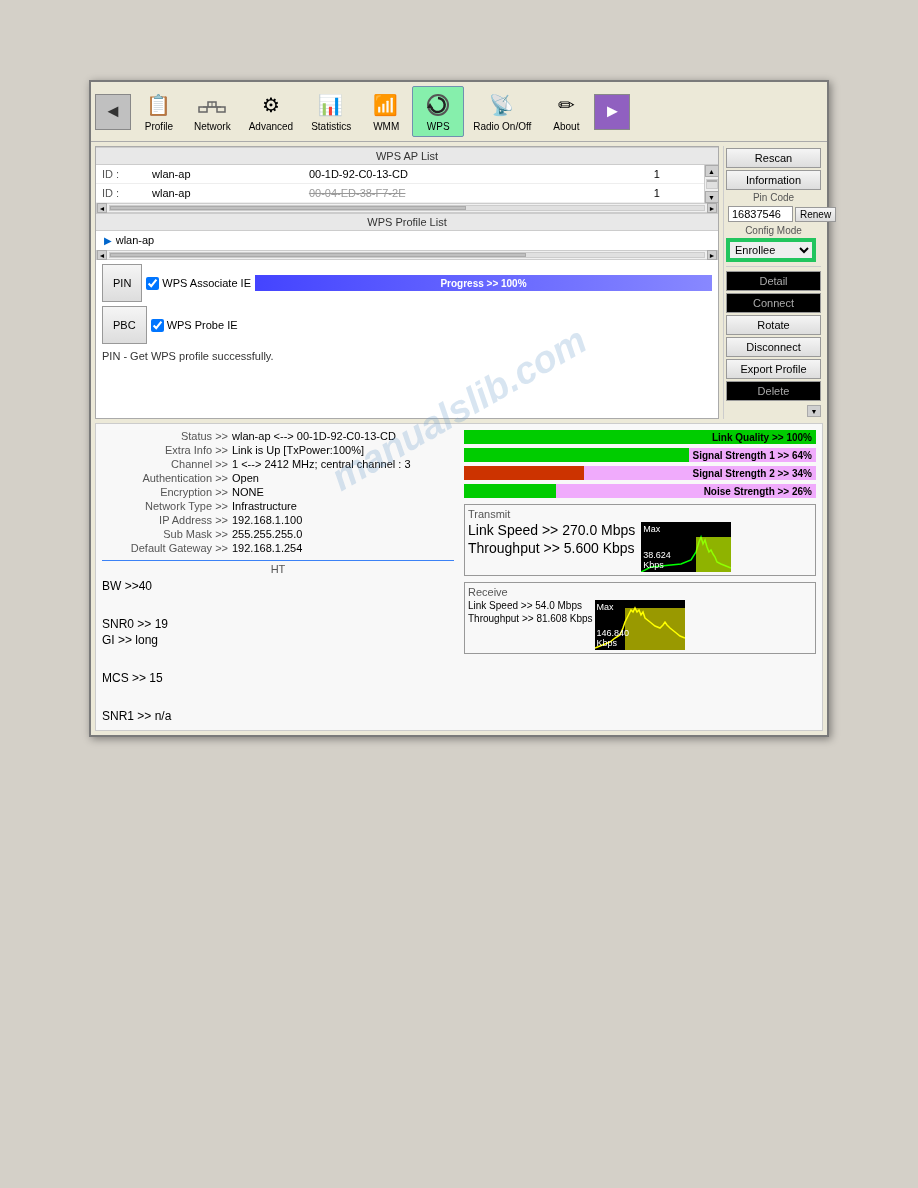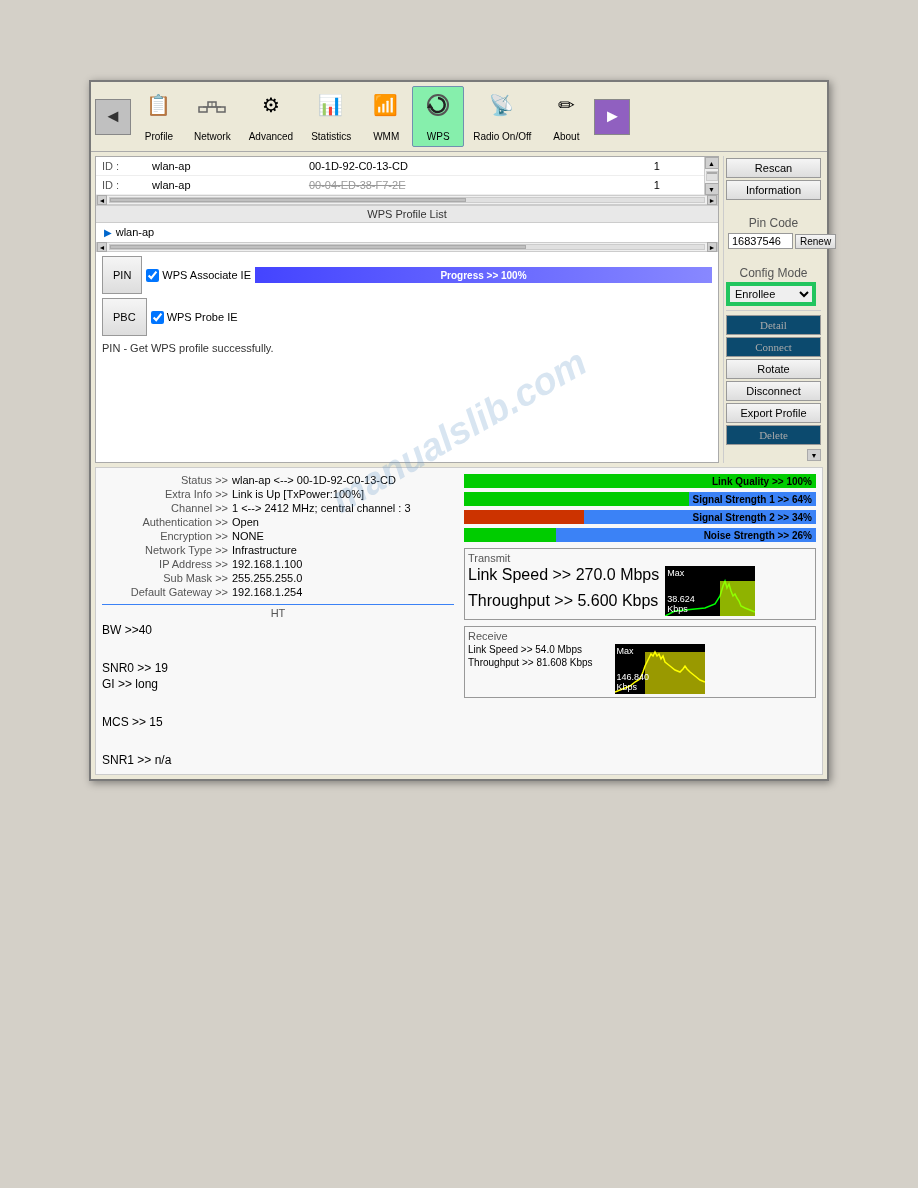--- a/index.html
+++ b/index.html
@@ -43,21 +43,21 @@
       width: 32px;
       height: 28px;
       display: flex;
       align-items: center;
       justify-content: center;
       font-size: 20px;
     }
     .toolbar-btn .label {
       font-size: 10px;
       color: #000;
-      margin-top: 12px;
+      margin-top: 2px;
       white-space: nowrap;
     }
     .nav-arrow {
       width: 36px;
       height: 36px;
       background: #c0c0c0;
       border: 1px solid #888;
       display: flex;
       align-items: center;
       justify-content: center;
@@ -153,26 +153,26 @@
     }
     .right-btn {
       background: linear-gradient(to bottom, #f5f5f5, #ddd);
       border: 1px solid #999;
       padding: 3px 4px;
       font-size: 11px;
       cursor: pointer;
       text-align: center;
       width: 100%;
     }
-    .right-btn.disabled { color: #aaa; cursor: default; background: #0c4a6e; font-family: Liberation Serif, serif; }
+    .right-btn.disabled { color: #aaa; cursor: default; background: #000000; }
     .right-label {
-      font-size: 12px;
+      font-size: 10px;
       color: #555;
       text-align: center;
-      margin-top: 14px;
+      margin-top: 0;
     }
     .pin-input {
       width: 65px;
       font-size: 11px;
       border: 1px solid #999;
       padding: 1px 3px;
     }
     .pin-row {
       display: flex;
       align-items: center;
@@ -234,21 +234,21 @@
       flex-direction: column;
       gap: 4px;
     }
     .signal-row {
       display: flex;
       flex-direction: column;
       gap: 1px;
     }
     .signal-bar-container {
       height: 14px;
-      background: #3b82f6;
+      background: #f0abfc;
       width: 100%;
       position: relative;
       display: flex;
       align-items: center;
     }
     .signal-bar-fill {
       height: 100%;
       display: flex;
       align-items: center;
       padding-right: 4px;
@@ -429,20 +429,21 @@
         <div class="label">About</div>
       </div>
 
       <div class="nav-arrow right">►</div>
     </div>
 
     <div style="display:flex; margin:4px; gap:4px;">
 
       <div style="flex:1; display:flex; flex-direction:column; border:1px solid #aaa; background:#fff;">
 
+        <div class="section-header">WPS AP List</div>
         <div style="position:relative; display:flex;">
           <div style="flex:1; overflow:hidden;">
             <table class="ap-table">
               <tbody>
                 <tr>
                   <td class="id-label" style="width:50px;">ID :</td>
                   <td>wlan-ap</td>
                   <td>00-1D-92-C0-13-CD</td>
                   <td>1</td>
                 </tr>
@@ -615,39 +616,39 @@
                 <span class="signal-bar-label">Noise Strength &gt;&gt; 26%</span>
               </div>
             </div>
           </div>
 
           <div class="charts-section">
 
             <div style="border:1px solid #999; padding:3px;">
               <div style="font-size:11px; color:#555; margin-bottom:2px;">Transmit</div>
               <div style="display:flex; align-items:flex-start; gap:6px;">
-                <div style="display:flex; flex-direction:column; gap:8px; font-size:16px;justify-content:center;">
+                <div style="display:flex; flex-direction:column; gap:2px; font-size:14px;justify-content:center;">
                   <span>Link Speed &gt;&gt;  270.0 Mbps</span>
                   <span>Throughput &gt;&gt;  5.600 Kbps</span>
                 </div>
                 <div style="position:relative; width:90px; height:50px; background:#000; flex-shrink:0;">
                   <span style="position:absolute; top:2px; left:2px; color:#fff; font-size:9px;">Max</span>
                   <svg width="90" height="50" style="position:absolute; top:0; left:0;">
                     <polyline points="0,50 10,45 20,44 30,43 40,42 50,38 55,30 58,20 60,15 62,22 64,18 66,25 68,30 70,28 72,32 74,35 76,40 80,42 85,44 90,46" fill="none" stroke="#00ff00" stroke-width="1.5"></polyline>
                     <polyline points="55,50 55,15 90,15 90,50" fill="#ccff00" fill-opacity="0.7" stroke="none"></polyline>
                   </svg>
                   <span style="position:absolute; bottom:2px; left:2px; color:#fff; font-size:9px; white-space:pre;">38.624
 Kbps</span>
                 </div>
               </div>
             </div>
 
             <div style="border:1px solid #999; padding:3px;">
               <div style="font-size:11px; color:#555; margin-bottom:2px;">Receive</div>
-              <div style="display:flex; align-items:flex-start; gap:22px;">
+              <div style="display:flex; align-items:flex-start; gap:2px;">
                 <div style="display:flex; flex-direction:column; gap:2px; font-size:10px;">
                   <span>Link Speed &gt;&gt;  54.0 Mbps</span>
                   <span>Throughput &gt;&gt;  81.608 Kbps</span>
                 </div>
                 <div style="position:relative; width:90px; height:50px; background:#000; flex-shrink:0;">
                   <span style="position:absolute; top:2px; left:2px; color:#fff; font-size:9px;">Max</span>
                   <svg width="90" height="50" style="position:absolute; top:0; left:0;">
                     <polyline points="0,48 5,46 10,44 15,42 20,38 25,35 28,28 30,22 32,18 34,14 36,10 38,12 40,8 42,12 44,10 46,15 48,12 50,18 55,22 60,26 65,28 68,25 70,22 72,25 75,28 80,32 85,36 90,38" fill="none" stroke="#ffff00" stroke-width="1.5"></polyline>
                     <polyline points="30,50 30,8 90,8 90,50" fill="#ffff00" fill-opacity="0.6" stroke="none"></polyline>
                   </svg>

